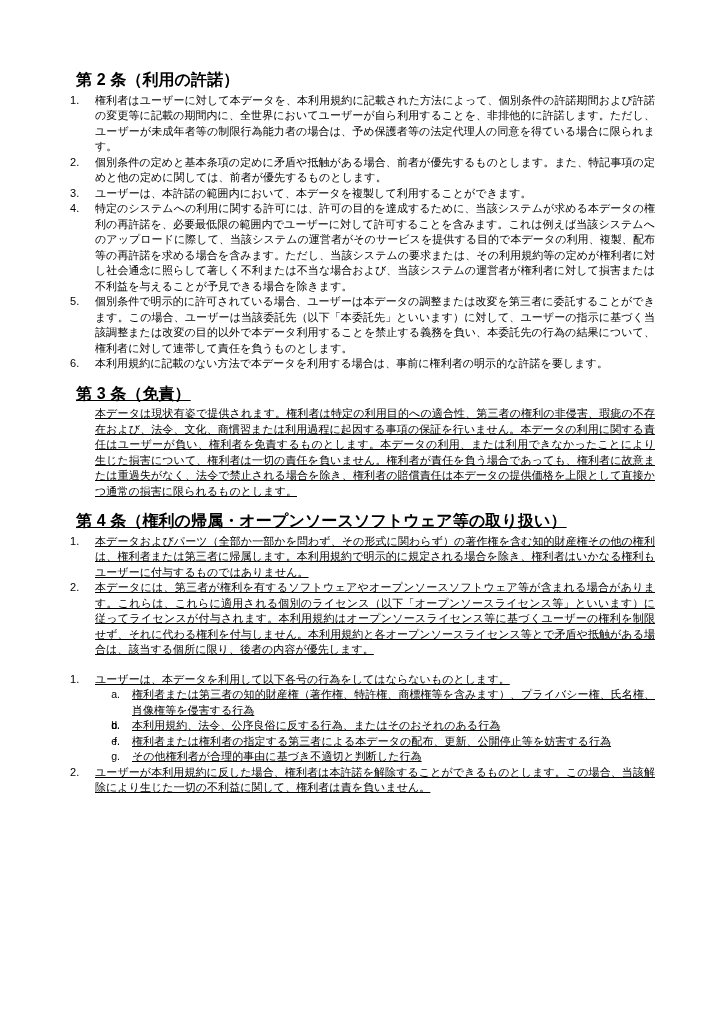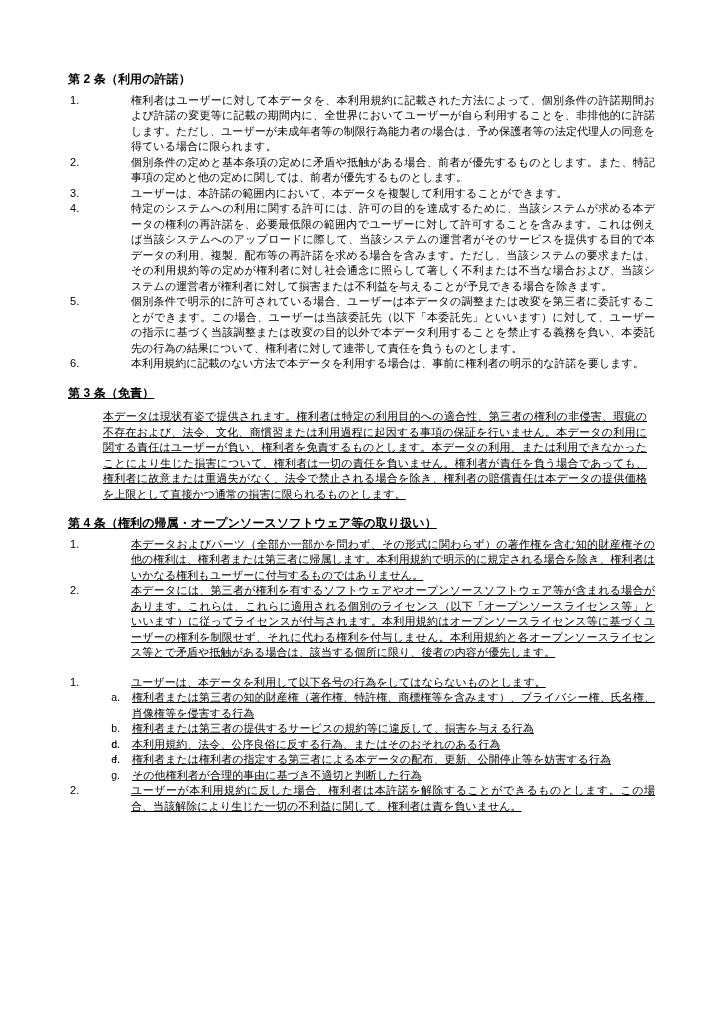--- a/index.html
+++ b/index.html
@@ -23,23 +23,23 @@
     padding: 72px 70px 0 68px;
     background: #ffffff;
   }
   .doc-body {
     width: 587px;
   }
 
   
   .section-heading {
     font-weight: bold;
-    font-size: 12px;
-    line-height: 15.5px;
-    margin: 0 0 5px 0;
+    font-size: 16px;
+    line-height: 15.5px;
+    margin: 0 0 5px 8px;
     letter-spacing: 0.1px;
     white-space: nowrap;
   }
   .section + .section {
     margin-top: 14px;
     text-decoration: underline;
   }
 
   
   .num-list {
@@ -60,26 +60,25 @@
     position: absolute;
     left: 2px;
     top: 0;
     width: 16px;
     text-align: left;
     font-size: 11px;
     line-height: 15.5px;
   }
   .num-item > .itext {
     display: block;
-    margin-left: 36px;
   }
 
   
   .plain-para {
-    margin: 8px;
+    margin: 0;
     padding-left: 27px;
     font-size: 11px;
     line-height: 15.5px;
     text-align: justify;
     text-justify: inter-ideograph;
     letter-spacing: 0.05px;
   }
 
   
   .alpha-list {
@@ -171,21 +170,20 @@
           <span class="itext">ユーザーは、本データを利用して以下各号の行為をしてはならないものとします。</span>
         </li>
       </ol>
       <ol class="alpha-list">
         <li class="alpha-item">
           <span class="marker">a.</span>
           <span class="itext">権利者または第三者の知的財産権（著作権、特許権、商標権等を含みます）、プライバシー権、氏名権、肖像権等を侵害する行為</span>
         </li>
         <li class="alpha-item">
           <span class="marker">b.</span>
-          <span class="itext">権利者または第三者の提供するサービスの規約等に違反して、損害を与える行為</span>
         </li>
         <li class="alpha-item">
           <span class="marker">c.</span>
         </li>
         <li class="alpha-item">
           <span class="marker">d.</span>
           <span class="itext">本利用規約、法令、公序良俗に反する行為、またはそのおそれのある行為</span>
         </li>
         <li class="alpha-item">
           <span class="marker">e.</span>

